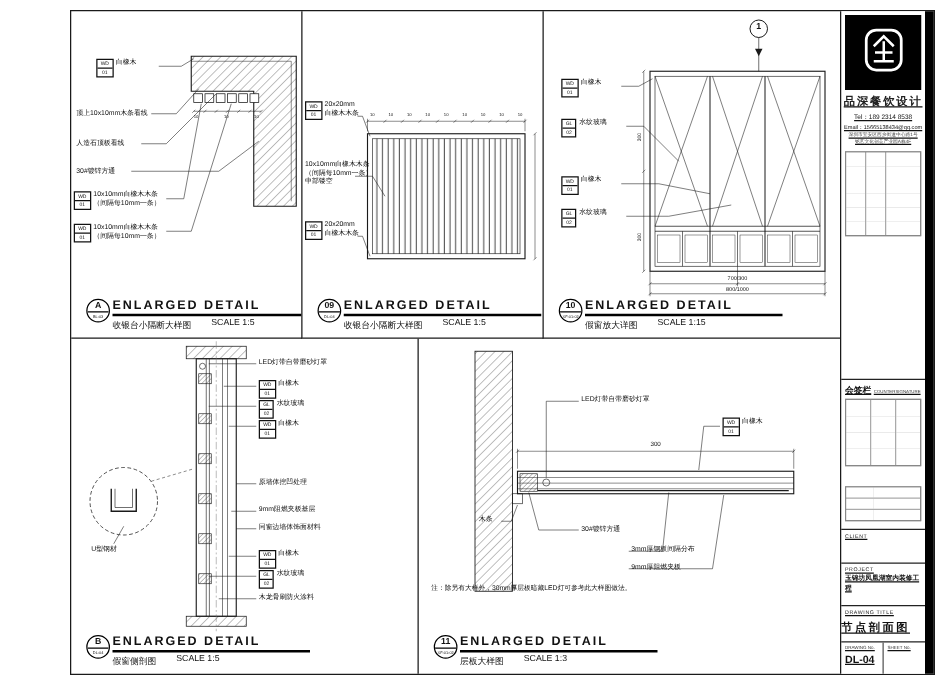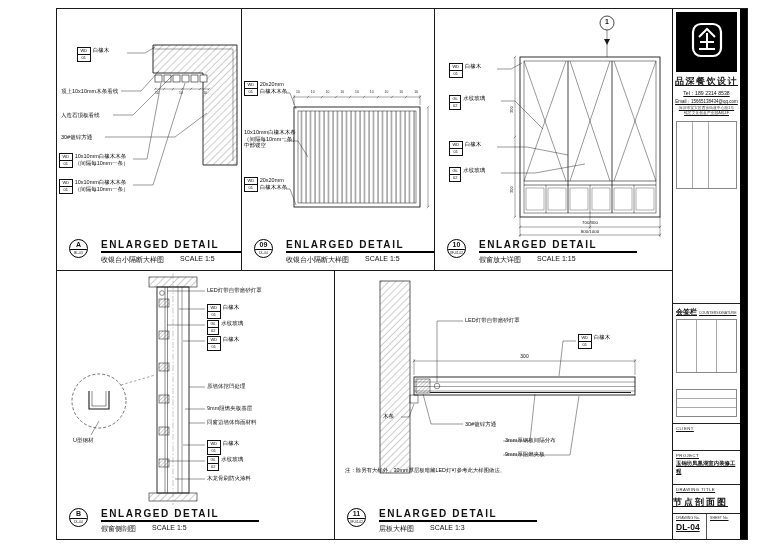--- a/index.html
+++ b/index.html
@@ -18,21 +18,21 @@
   .rows { display: flex; flex-direction: column; }
   .tag { display: inline-flex; flex-direction: column; border: 0.6px solid #111; font-size: 4px; line-height: 1; text-align: center; background: #fff; flex: 0 0 auto; }
   .tag span { padding: 1px 2.5px; display: block; }
   .tag span + span { border-top: 0.6px solid #111; }
   .dimrow { position: absolute; display: flex; justify-content: space-between; font-size: 3.4px; color: #222; }
   .vlbl { position: absolute; font-size: 4px; transform: rotate(-90deg); transform-origin: left top; white-space: nowrap; }
   .cdim { position: absolute; text-align: center; font-size: 4.4px; }
   .marker1 { position: absolute; font-size: 7px; font-weight: bold; text-align: center; }
   .note { position: absolute; font-size: 5.4px; color: #111; white-space: nowrap; }
 
-  .ptitle { position: absolute; left: 12px; bottom: 5px; display: flex; gap: 13px; align-items: flex-start; }
+  .ptitle { position: absolute; left: 12px; bottom: 5px; display: flex; gap: 2px; align-items: flex-start; }
   .bubble { width: 19px; height: 19px; border: 1px solid #000; border-radius: 50%; overflow: hidden; flex: 0 0 auto; background: #fff; }
   .bubble .bt { height: 10px; font-size: 7px; font-weight: bold; text-align: center; line-height: 10px; border-bottom: 0.7px solid #000; }
   .bubble .bb { font-size: 3.1px; text-align: center; line-height: 7px; }
   .pt-main { width: 158px; }
   .pt-en { font-size: 10px; font-weight: bold; letter-spacing: 1.6px; }
   .pt-rule { height: 1.8px; background: #000; margin: 1px 0 2px; }
   .pt-sub { display: flex; gap: 16px; font-size: 7px; }
 
   .tcol { position: absolute; left: 615px; top: 0; width: 68px; height: 530px; border-left: 1px solid #1a1a1a; display: flex; flex-direction: column; background: #fff; text-decoration: underline; }
   .tbar { position: absolute; left: 683px; top: 0; width: 7px; height: 530px; background: #000; }

